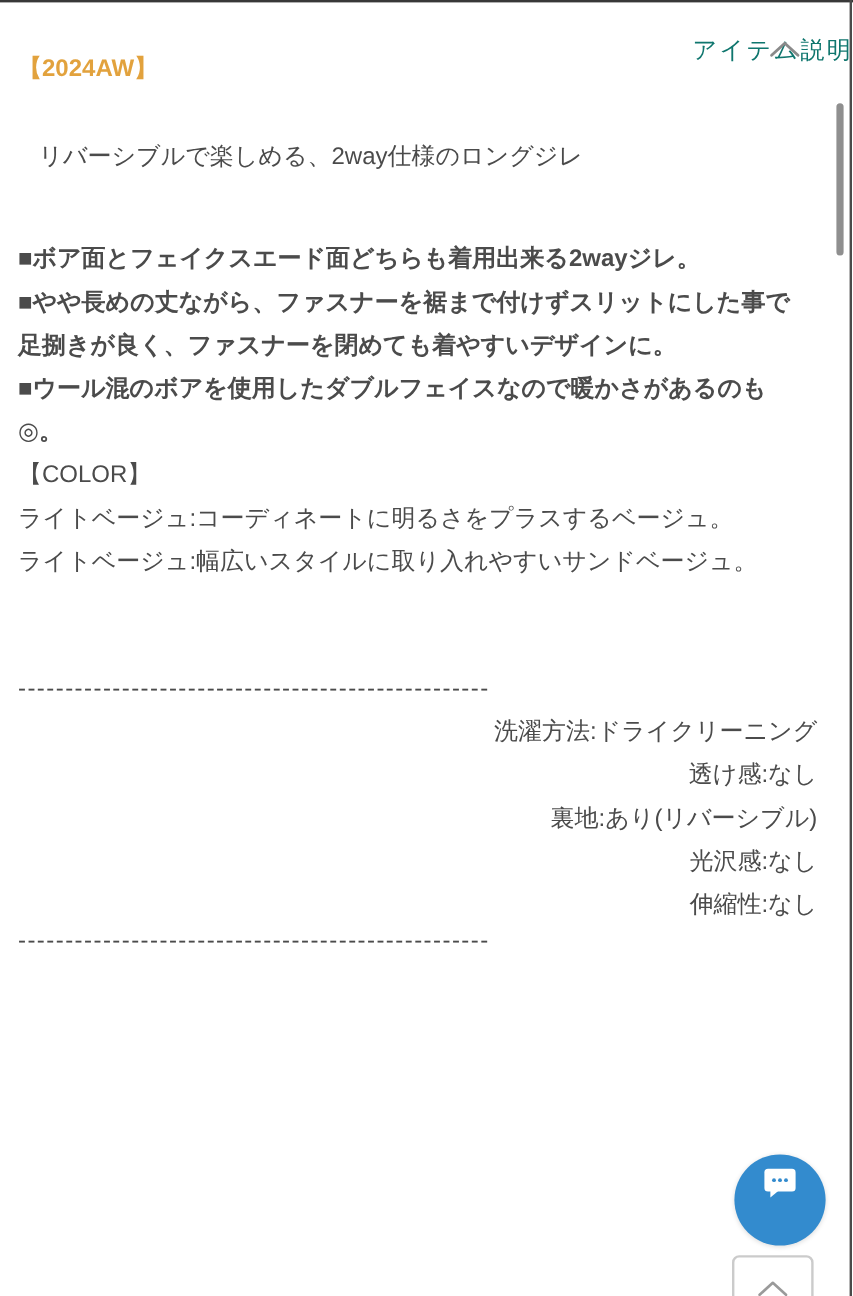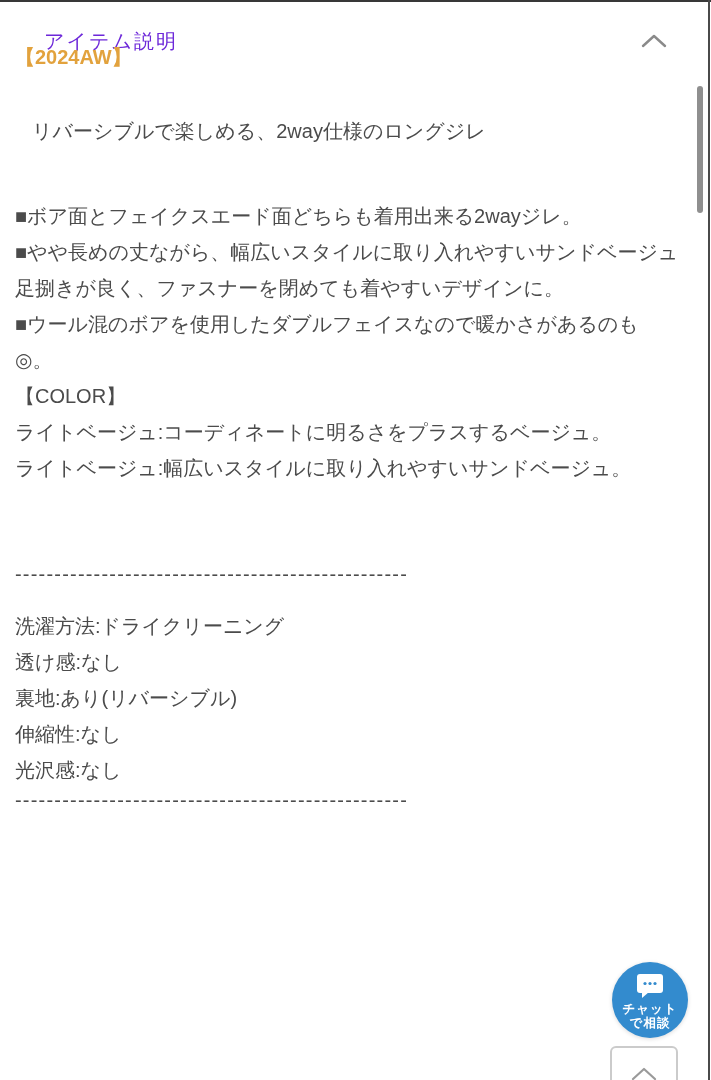--- a/index.html
+++ b/index.html
@@ -17,22 +17,22 @@
   .scrollbar-thumb{
     position:absolute;left:697px;top:86px;width:6px;height:127px;
     background:#8f8f8f;border-radius:3px;
   }
   
   .panel-header{
     position:absolute;top:28px;left:0;width:711px;height:30px;
   }
   .panel-title{
     position:absolute;left:0;right:0;top:0;
-    text-align:left;
-    font-size:20px;letter-spacing:2px;color:#6d28d9;margin-left:44px;
+    text-align:right;
+    font-size:20px;letter-spacing:2px;color:#0f766e;margin-left:44px;
   }
   .collapse-button{
     position:absolute;right:40px;top:2px;width:34px;height:24px;
     background:transparent;border:none;cursor:pointer;padding:0;
   }
   
   .content{
     position:absolute;top:0;left:15px;width:666px;
     color:#4b4b4b;font-size:20px;
   }
@@ -41,44 +41,45 @@
     font-size:20px;font-weight:bold;color:#e2a23d;
     line-height:26px;
   }
   .product-tagline{
     margin-top:48px;line-height:26px;
     white-space:pre-line;
     margin-left:17px;
   }
   .feature-list{margin-top:54px;}
   .feature-item{
-    margin:0;line-height:36px;white-space:pre-line;
+    margin:0;line-height:36px;white-space:pre-line;font-weight:bold;
   }
   .color-heading{
     line-height:36px;
   }
   .color-description{
     margin:0;line-height:36px;white-space:pre-line;
   }
   .divider{
     line-height:36px;letter-spacing:1.2px;color:#4b4b4b;
     white-space:nowrap;overflow:hidden;
   }
   .divider-1{margin-top:70px;}
   .divider-2{margin-top:-6px;}
-  .spec-list{margin-top:16px;}
+  .spec-list{margin-top:0;text-align:right;}
   .spec-item{margin:0;line-height:36px;white-space:pre-line;}
   
   .chat-button{
     position:absolute;left:612px;top:962px;width:76px;height:76px;
     border-radius:50%;
     background:#338bce;
     border:none;cursor:pointer;padding:0;
     display:flex;flex-direction:column;align-items:center;justify-content:flex-start;
     box-shadow:0 1px 4px rgba(0,0,0,0.15);
+    gap:36px;
   }
   .chat-bubble{margin-top:11px;}
   .chat-label{
     color:#fff;font-size:12.5px;font-weight:bold;line-height:14px;
     letter-spacing:1px;text-align:center;
   }
   
   .scroll-top-button{
     position:absolute;left:610px;top:1046px;width:68px;height:70px;
     background:#fff;border:2px solid #cbcbcb;border-radius:6px;
@@ -107,38 +108,38 @@
     </button>
   </div>
 
   <div class="content">
     <div class="season-tag">【2024AW】</div>
 
     <div class="product-tagline">リバーシブルで楽しめる、2way仕様のロングジレ</div>
 
     <div class="feature-list">
       <p class="feature-item">■ボア面とフェイクスエード面どちらも着用出来る2wayジレ。</p>
-      <p class="feature-item">■やや長めの丈ながら、幅広いスタイルに取り入れやすいサンドベージュ
+      <p class="feature-item">■やや長めの丈ながら、ファスナーを裾まで付けずスリットにした事で
 足捌きが良く、ファスナーを閉めても着やすいデザインに。</p>
       <p class="feature-item">■ウール混のボアを使用したダブルフェイスなので暖かさがあるのも
 ◎。</p>
     </div>
 
     <div class="color-heading">【COLOR】</div>
     <p class="color-description">ライトベージュ:コーディネートに明るさをプラスするベージュ。</p>
     <p class="color-description">ライトベージュ:幅広いスタイルに取り入れやすいサンドベージュ。</p>
 
     <div class="divider divider-1">--------------------------------------------------</div>
 
     <div class="spec-list">
       <p class="spec-item">洗濯方法:ドライクリーニング</p>
       <p class="spec-item">透け感:なし</p>
       <p class="spec-item">裏地:あり(リバーシブル)</p>
+      <p class="spec-item">光沢感:なし</p>
       <p class="spec-item">伸縮性:なし</p>
-      <p class="spec-item">光沢感:なし</p>
     </div>
 
     <div class="divider divider-2">--------------------------------------------------</div>
   </div>
 
   <button class="chat-button">
     <span class="chat-bubble">
       <svg width="30" height="26" viewBox="0 0 30 26">
         <rect x="2" y="1" width="26" height="19" rx="3" fill="#ffffff"></rect>
         <polygon points="7,19 7,25 14,19" fill="#ffffff"></polygon>

